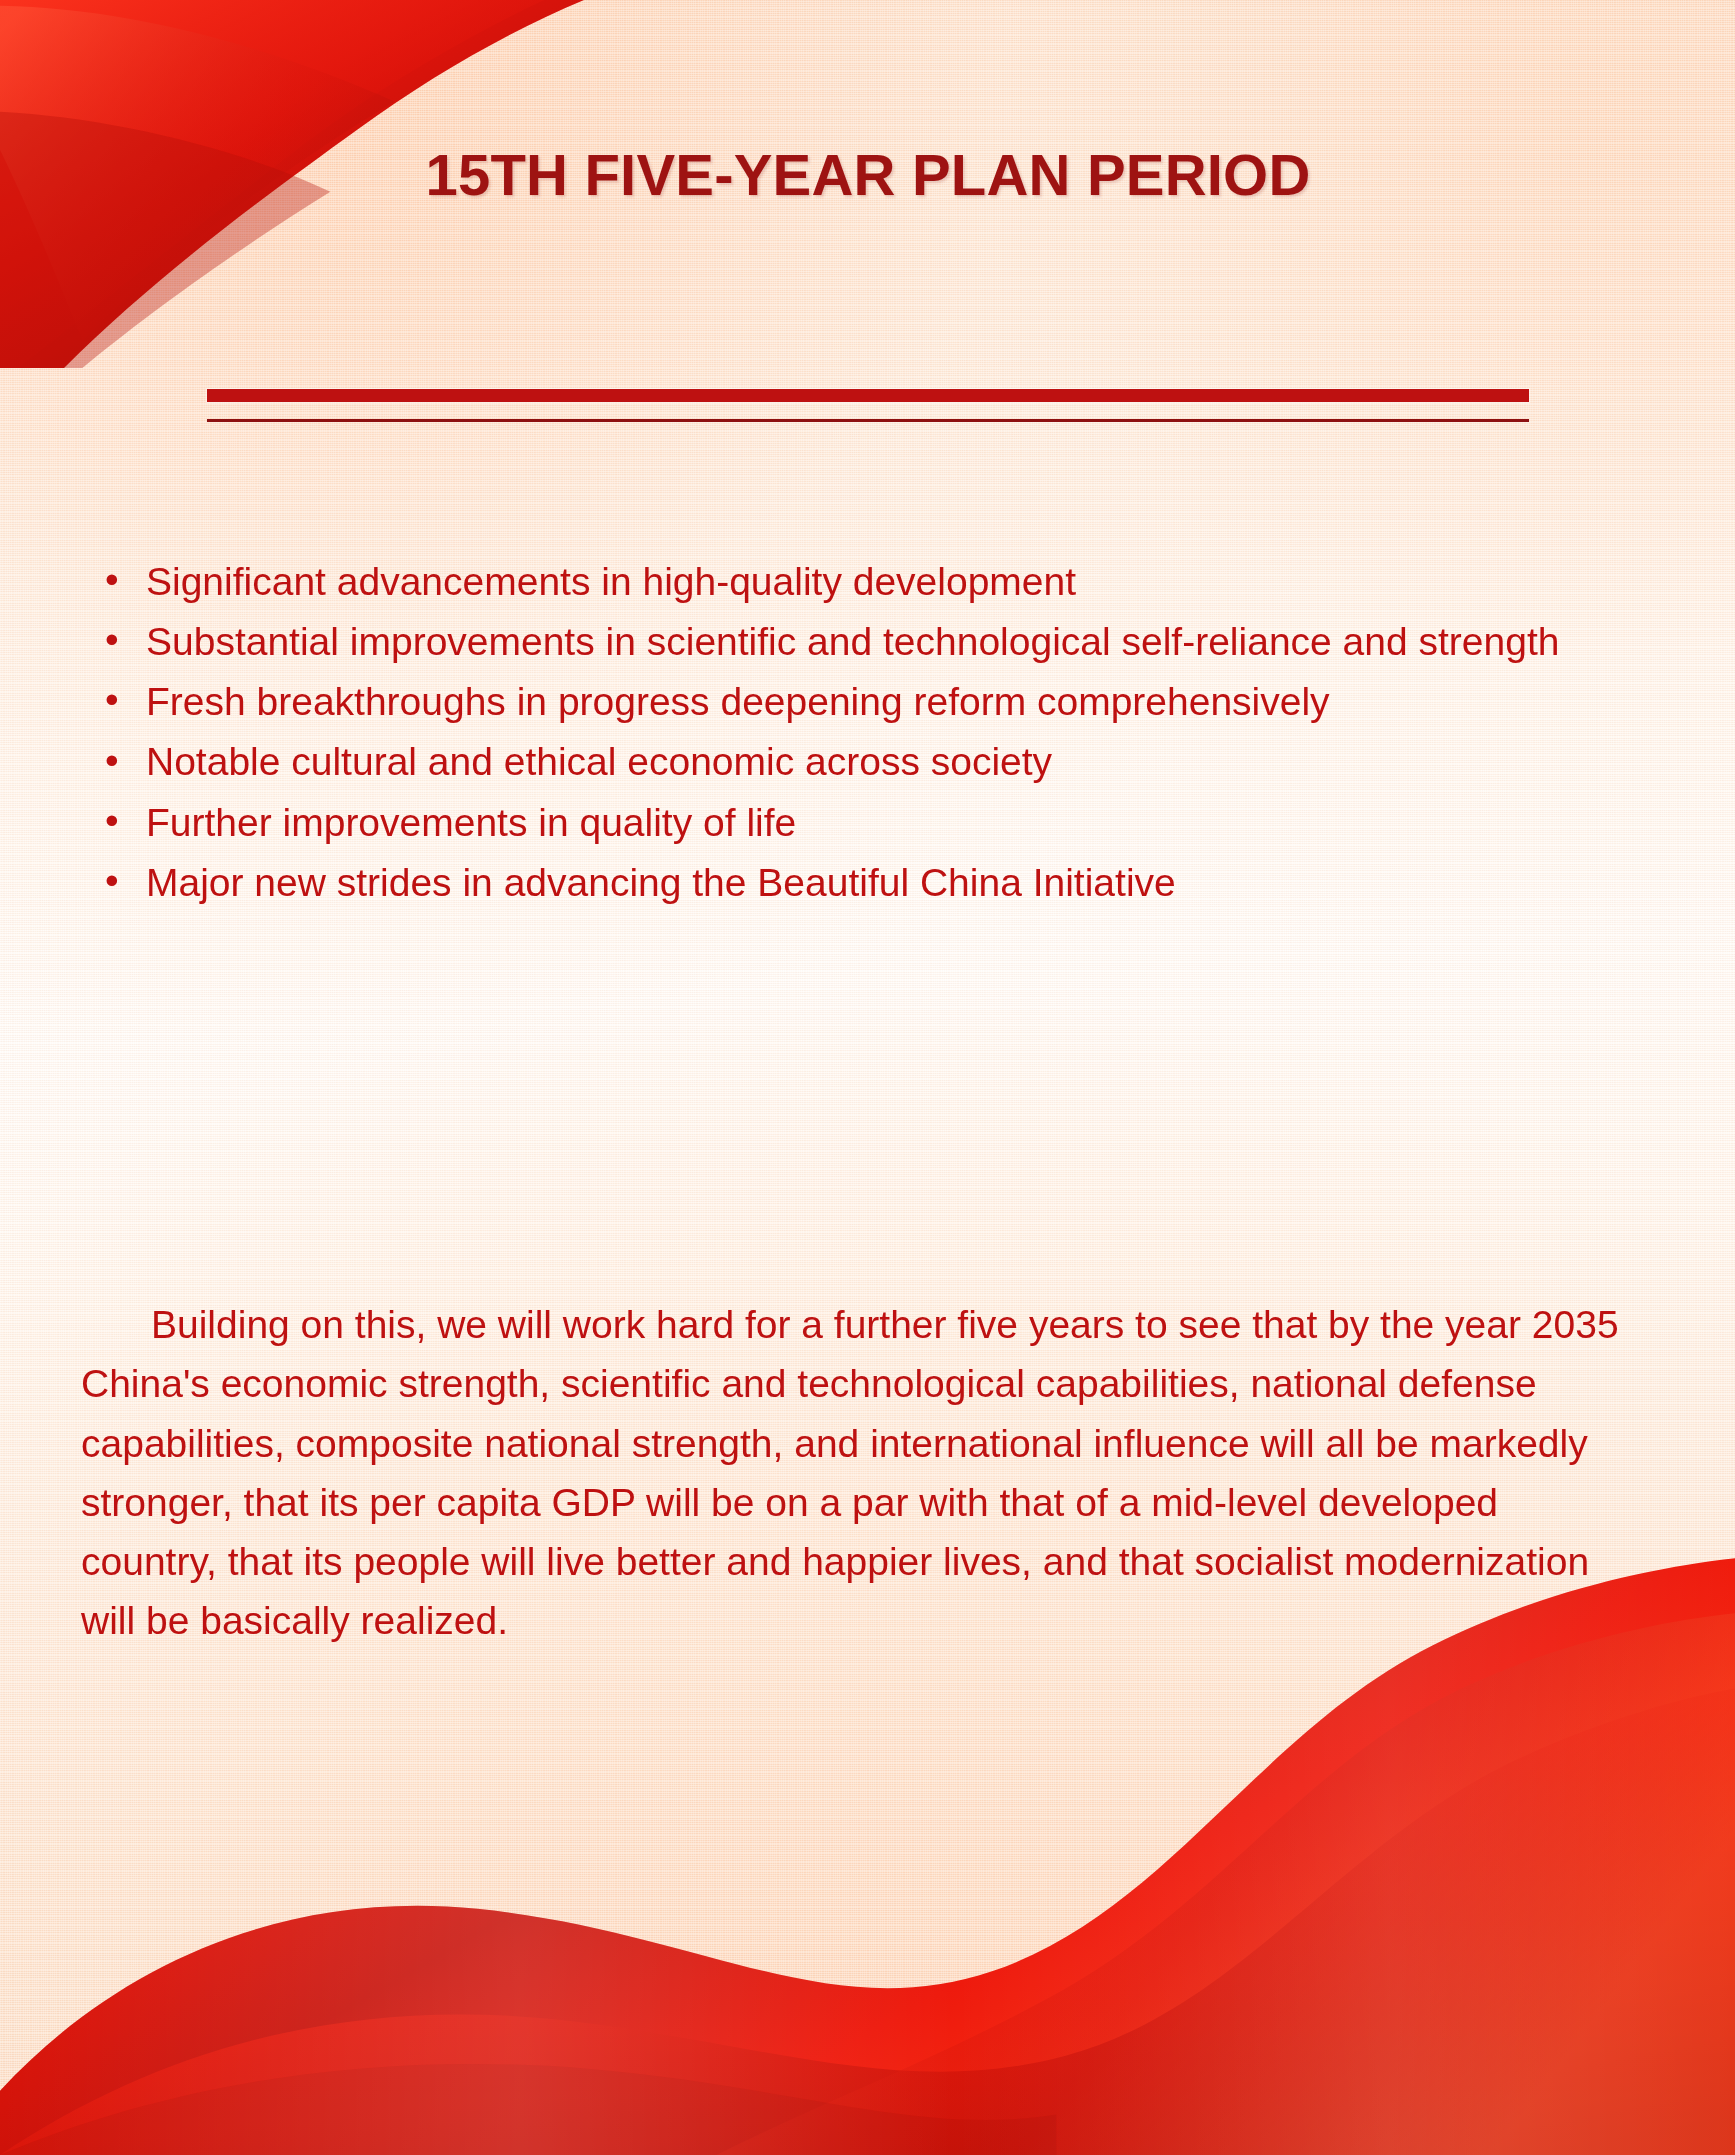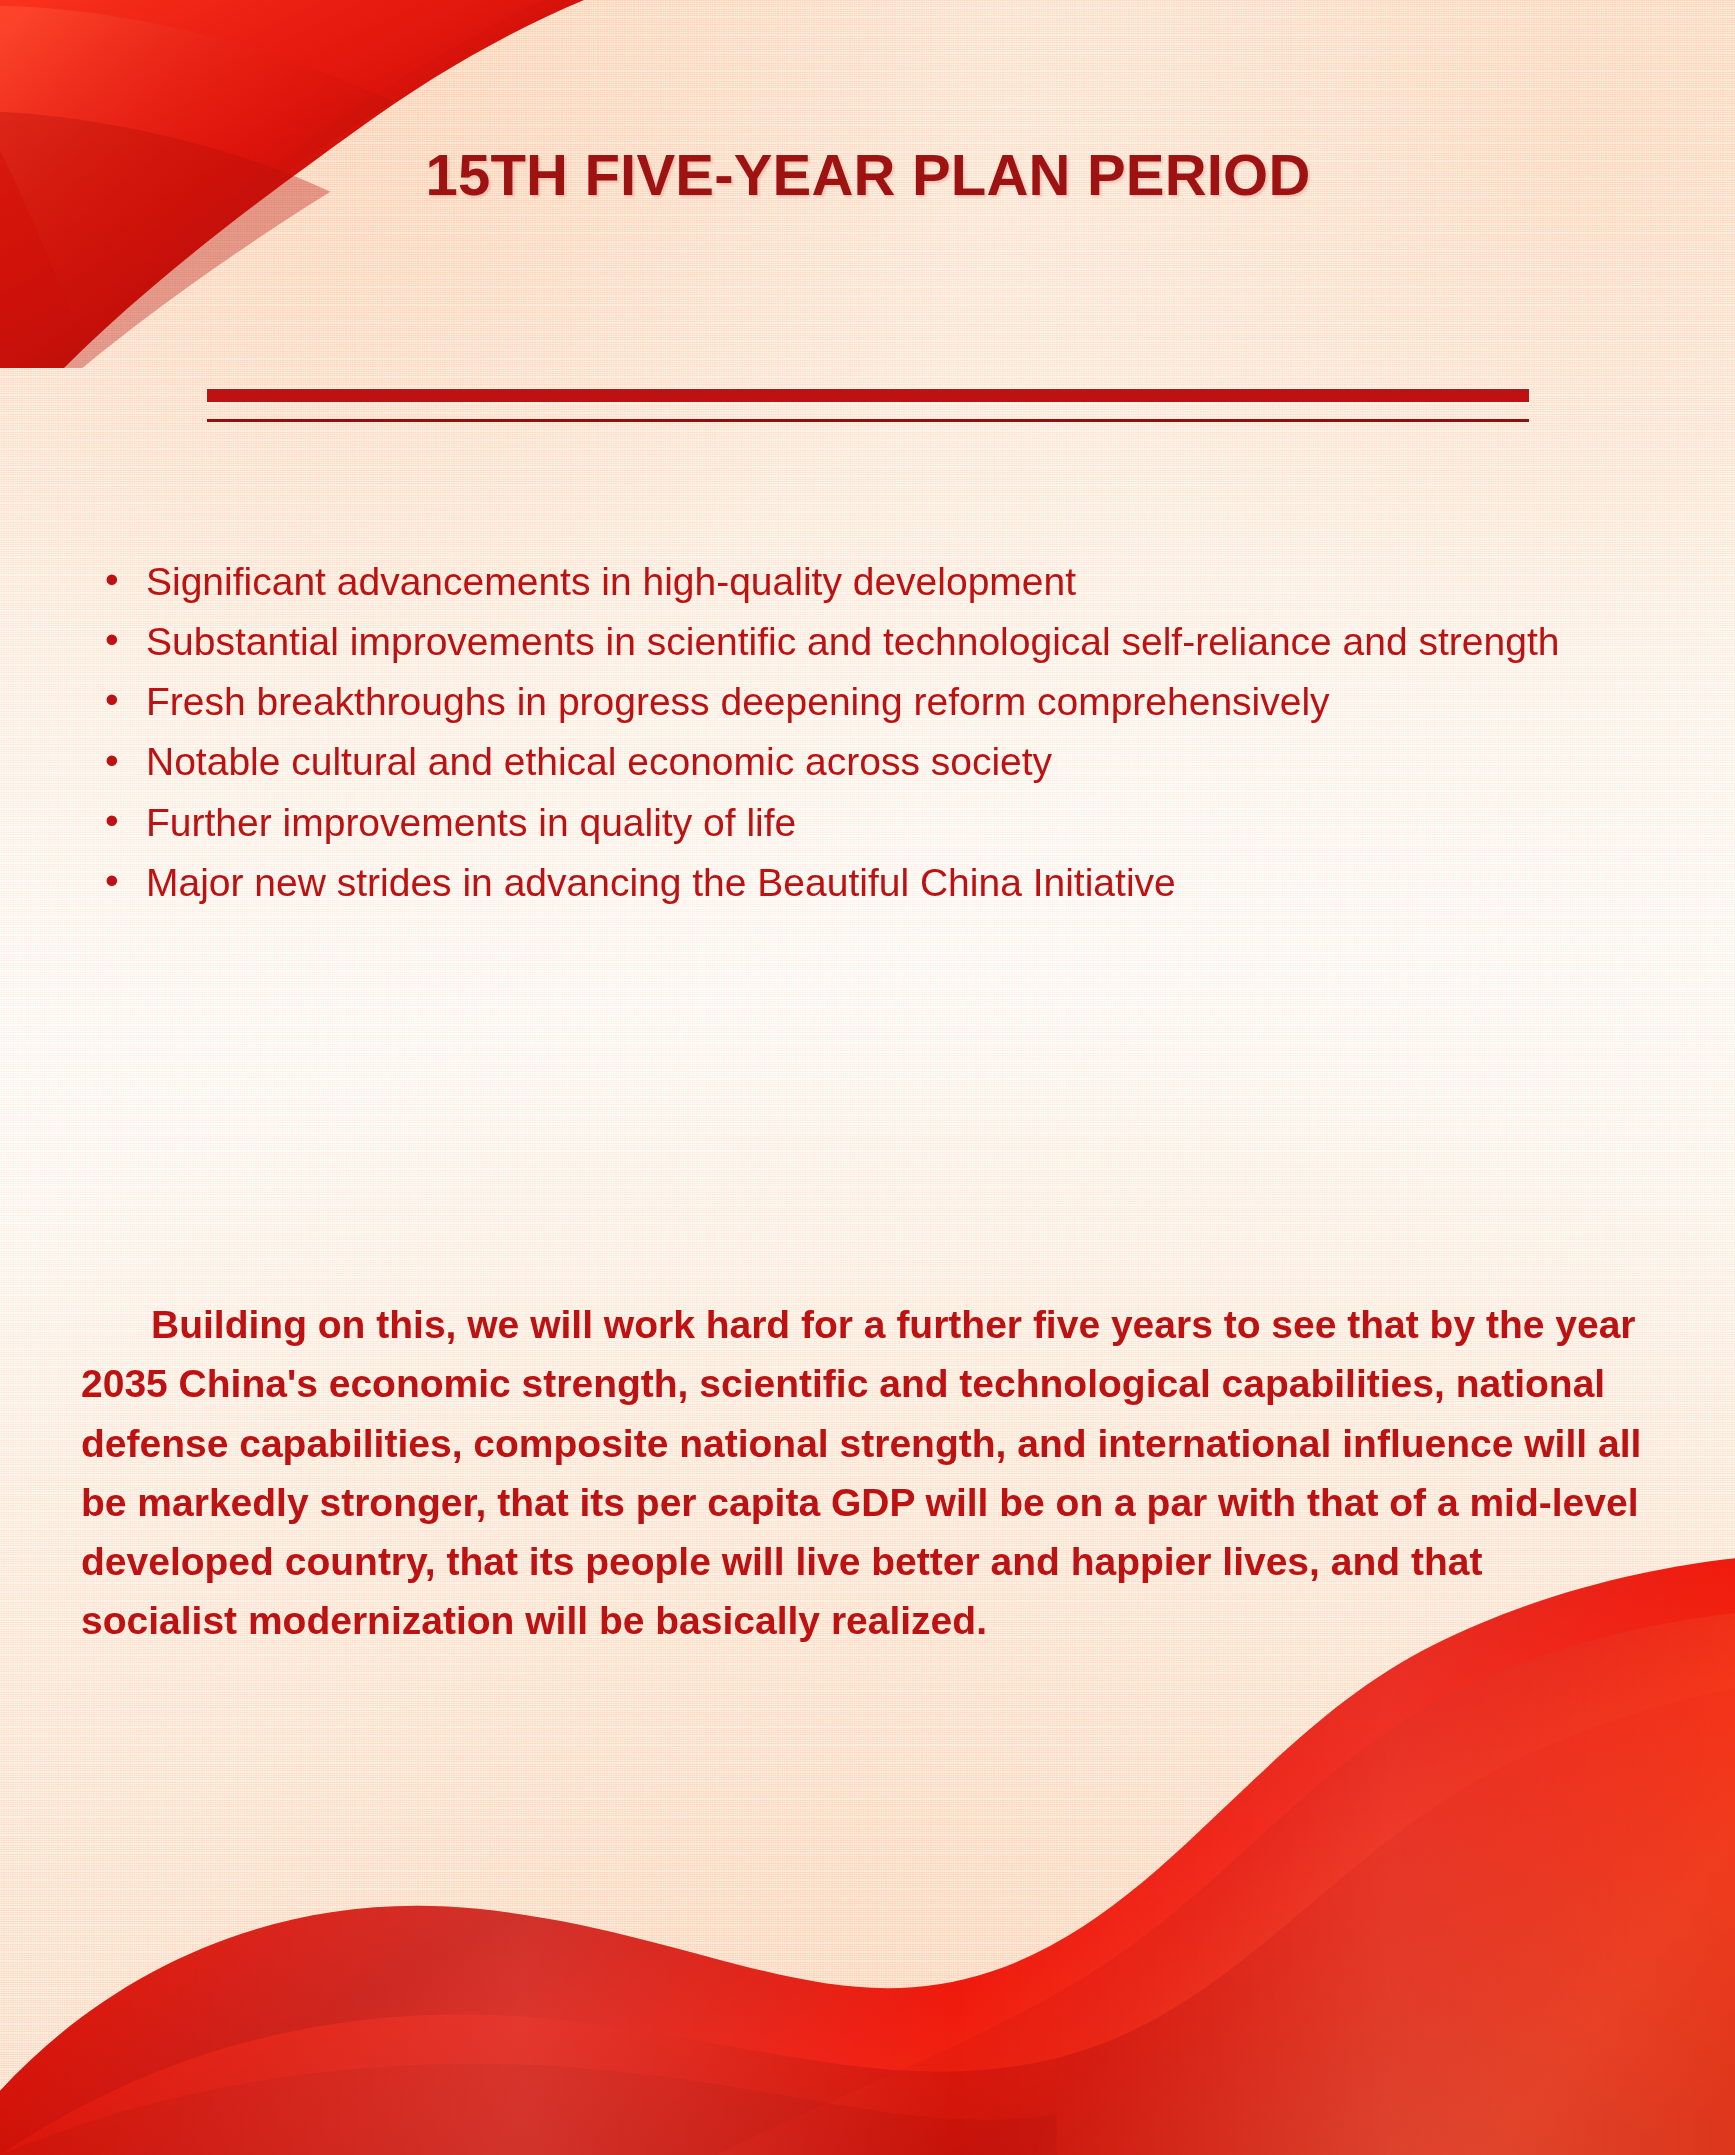--- a/index.html
+++ b/index.html
@@ -119,21 +119,20 @@
   .para {
     position: absolute;
     top: 1256px;
     left: 81px;
     width: 1561px;
     color: #BE1111;
     font-size: 39px;
     line-height: 1.52;
     text-indent: 70px;
     text-align: left;
-    font-weight: bold;
   }
 </style>
 </head>
 <body>
 
 <div class="poster">
 
   <div class="grain"></div>
 
   <div class="deco ribbon-tl">

